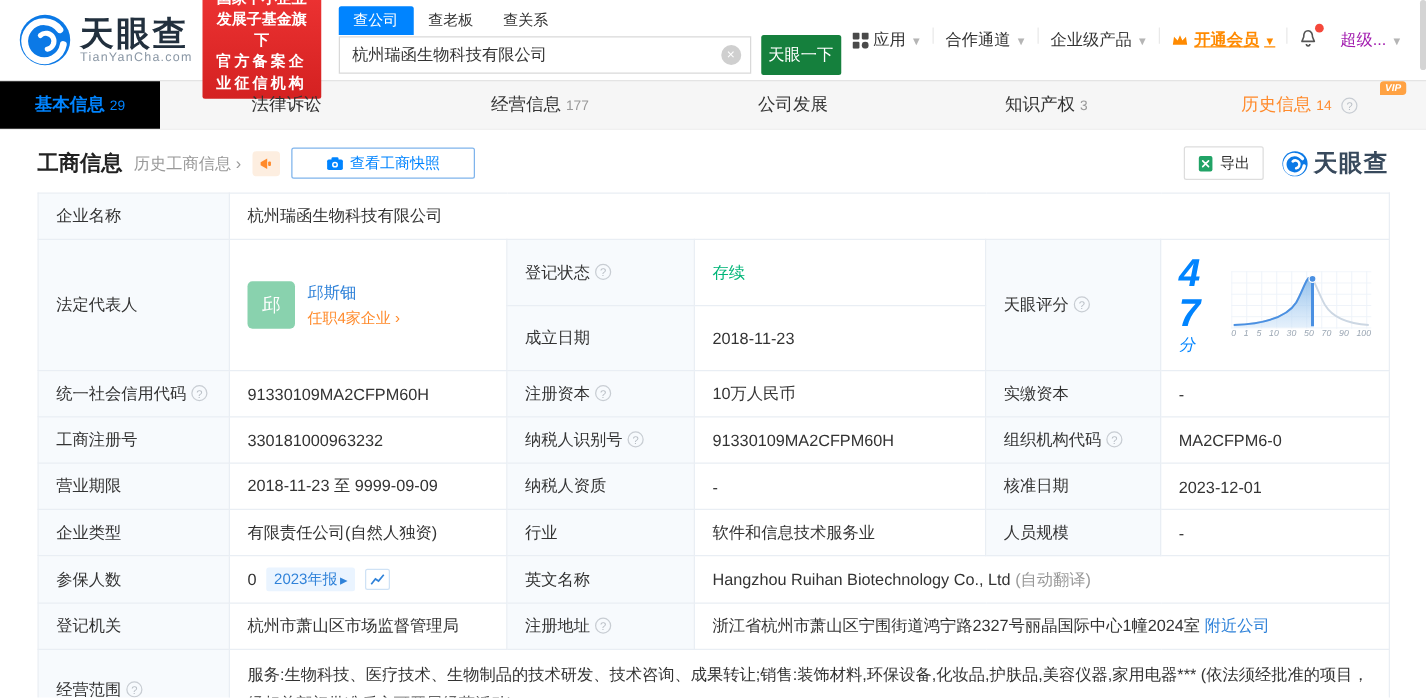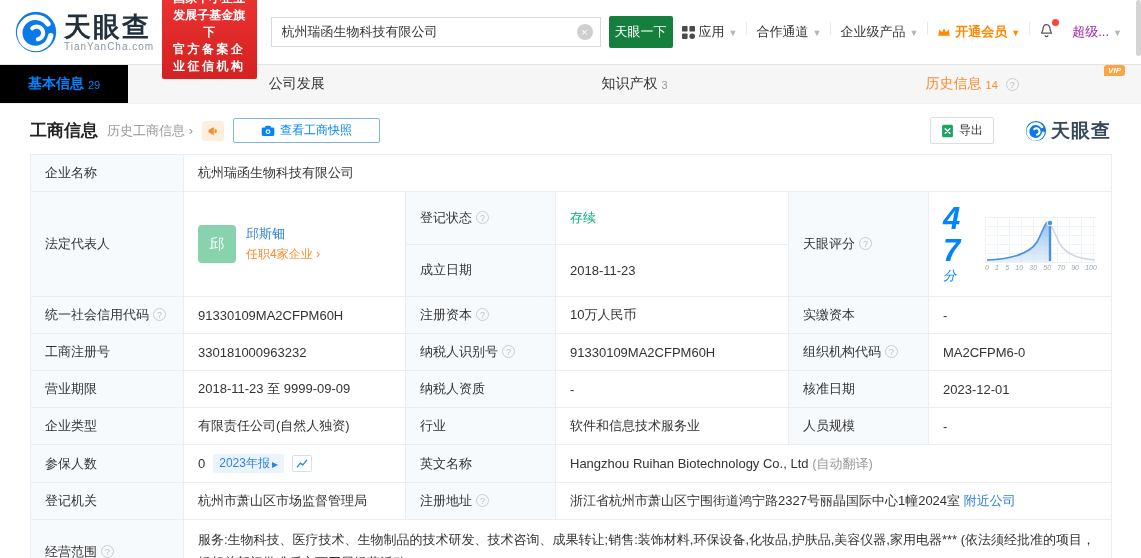--- a/index.html
+++ b/index.html
@@ -27,21 +27,21 @@
   .clear { position:absolute; right:8px; top:7px; width:16px; height:16px; border-radius:50%;
     background:#cfcfcf; color:#fff; font-size:11px; line-height:16px; text-align:center; cursor:pointer; }
   .clear::after { content:"×"; }
   .sbtn { margin-left:8px; width:64px; height:32px; background:#15803d; color:#fff; border:none;
     font-size:13px; cursor:pointer; border-radius:2px; font-family:inherit; }
 
   .hnav { margin-left:auto; display:flex; font-size:13px; color:#333; }
   .hitem { display:flex; align-items:center; gap:4px; padding:0 9px; cursor:pointer; white-space:nowrap; }
   .sep { width:1px; height:13px; background:#e9e9e9; }
   .caret { font-size:9px; color:#b5b5b5; margin-top:1px; }
-  .member { color:#ff8a00; font-weight:bold; }
+  .member { color:#ff8a00; font-weight:bold;text-decoration:underline; }
   .member .caret { color:#ff8a00; }
   .bellwrap { position:relative; padding:0 8px; cursor:pointer; }
   .bell-dot { position:absolute; top:-3px; right:4px; width:7px; height:7px; border-radius:50%; background:#f5483b; }
   .userlbl { color:#a21caf; }
 
   
   .tabstrip { height:40px; background:#f6f6f6; border-top:1px solid #e4e4e4; border-bottom:1px solid #f0f0f0;
     display:flex; align-items:stretch; }
   .mtab { flex:1; display:flex; align-items:center; justify-content:center; gap:4px; font-size:14px;
     color:#333; cursor:pointer; position:relative; }
@@ -54,21 +54,21 @@
     font-style:italic; font-weight:bold; padding:1px 4px; border-radius:3px 3px 3px 0; line-height:9px; }
 
   
   .sechead { margin:13px 30px 10px 30px; display:flex; align-items:center; gap:9px; }
   .sectitle { font-size:17px; font-weight:bold; color:#222; }
   .histlink { font-size:13px; color:#999; cursor:pointer; text-decoration:none; }
   .notifchip { width:22px; height:20px; background:#fdeee0; border-radius:3px; display:flex;
     align-items:center; justify-content:center; cursor:pointer; }
   .snapbtn { display:flex; align-items:center; gap:5px; background:#fff; border:1px solid #7fb4ec;
     color:#0084ff; font-size:12px; padding:3px 27px; border-radius:2px; cursor:pointer; font-family:inherit; }
-  .rightgrp { margin-left:auto; display:flex; align-items:center; gap:31px; }
+  .rightgrp { margin-left:auto; display:flex; align-items:center; gap:14px; }
   .exportbtn { display:flex; align-items:center; gap:5px; background:#fff; border:1px solid #ddd;
     color:#333; font-size:12px; padding:4px 10px; border-radius:2px; cursor:pointer; font-family:inherit; }
   .wmark { display:flex; align-items:center; gap:4px; }
   .wmark span { font-size:19px; font-weight:bold; color:#37495c; letter-spacing:1px; }
 
   
   table.info { border-collapse:collapse; table-layout:fixed; margin:0 30px; width:1081px; font-size:13px; }
   table.info td { border:1px solid #e9eef4; padding:9px 14px; color:#333; vertical-align:middle;
     word-break:break-all; }
   td.lab { background:#f7fafd; color:#333; }
@@ -120,20 +120,25 @@
         <div class="dom">TianYanCha.com</div>
       </div>
     </div>
 
     <div class="badge">
       <div class="l1">国家中小企业发展子基金旗下</div>
       <div class="l2">官方备案企业征信机构</div>
     </div>
 
     <div class="search">
+      <div class="stabs">
+        <span class="stab active">查公司</span>
+        <span class="stab">查老板</span>
+        <span class="stab">查关系</span>
+      </div>
       <div class="srow">
         <div class="sinput-wrap">
           <input type="text" value="杭州瑞函生物科技有限公司" style="">
           <span class="clear"></span>
         </div>
         <button class="sbtn">天眼一下</button>
       </div>
     </div>
 
     <nav class="hnav">
@@ -177,20 +182,27 @@
         <span class="userlbl">超级...</span>
         <span class="caret">▼</span>
       </div>
     </nav>
   </header>
 
   <div class="tabstrip">
     <div class="mtab active">
       <span>基本信息</span>
       <span class="cnt">29</span>
+    </div>
+    <div class="mtab">
+      <span>法律诉讼</span>
+    </div>
+    <div class="mtab">
+      <span>经营信息</span>
+      <span class="cnt">177</span>
     </div>
     <div class="mtab">
       <span>公司发展</span>
     </div>
     <div class="mtab">
       <span>知识产权</span>
       <span class="cnt">3</span>
     </div>
     <div class="mtab viptab">
       <span class="vipbadge">VIP</span>

